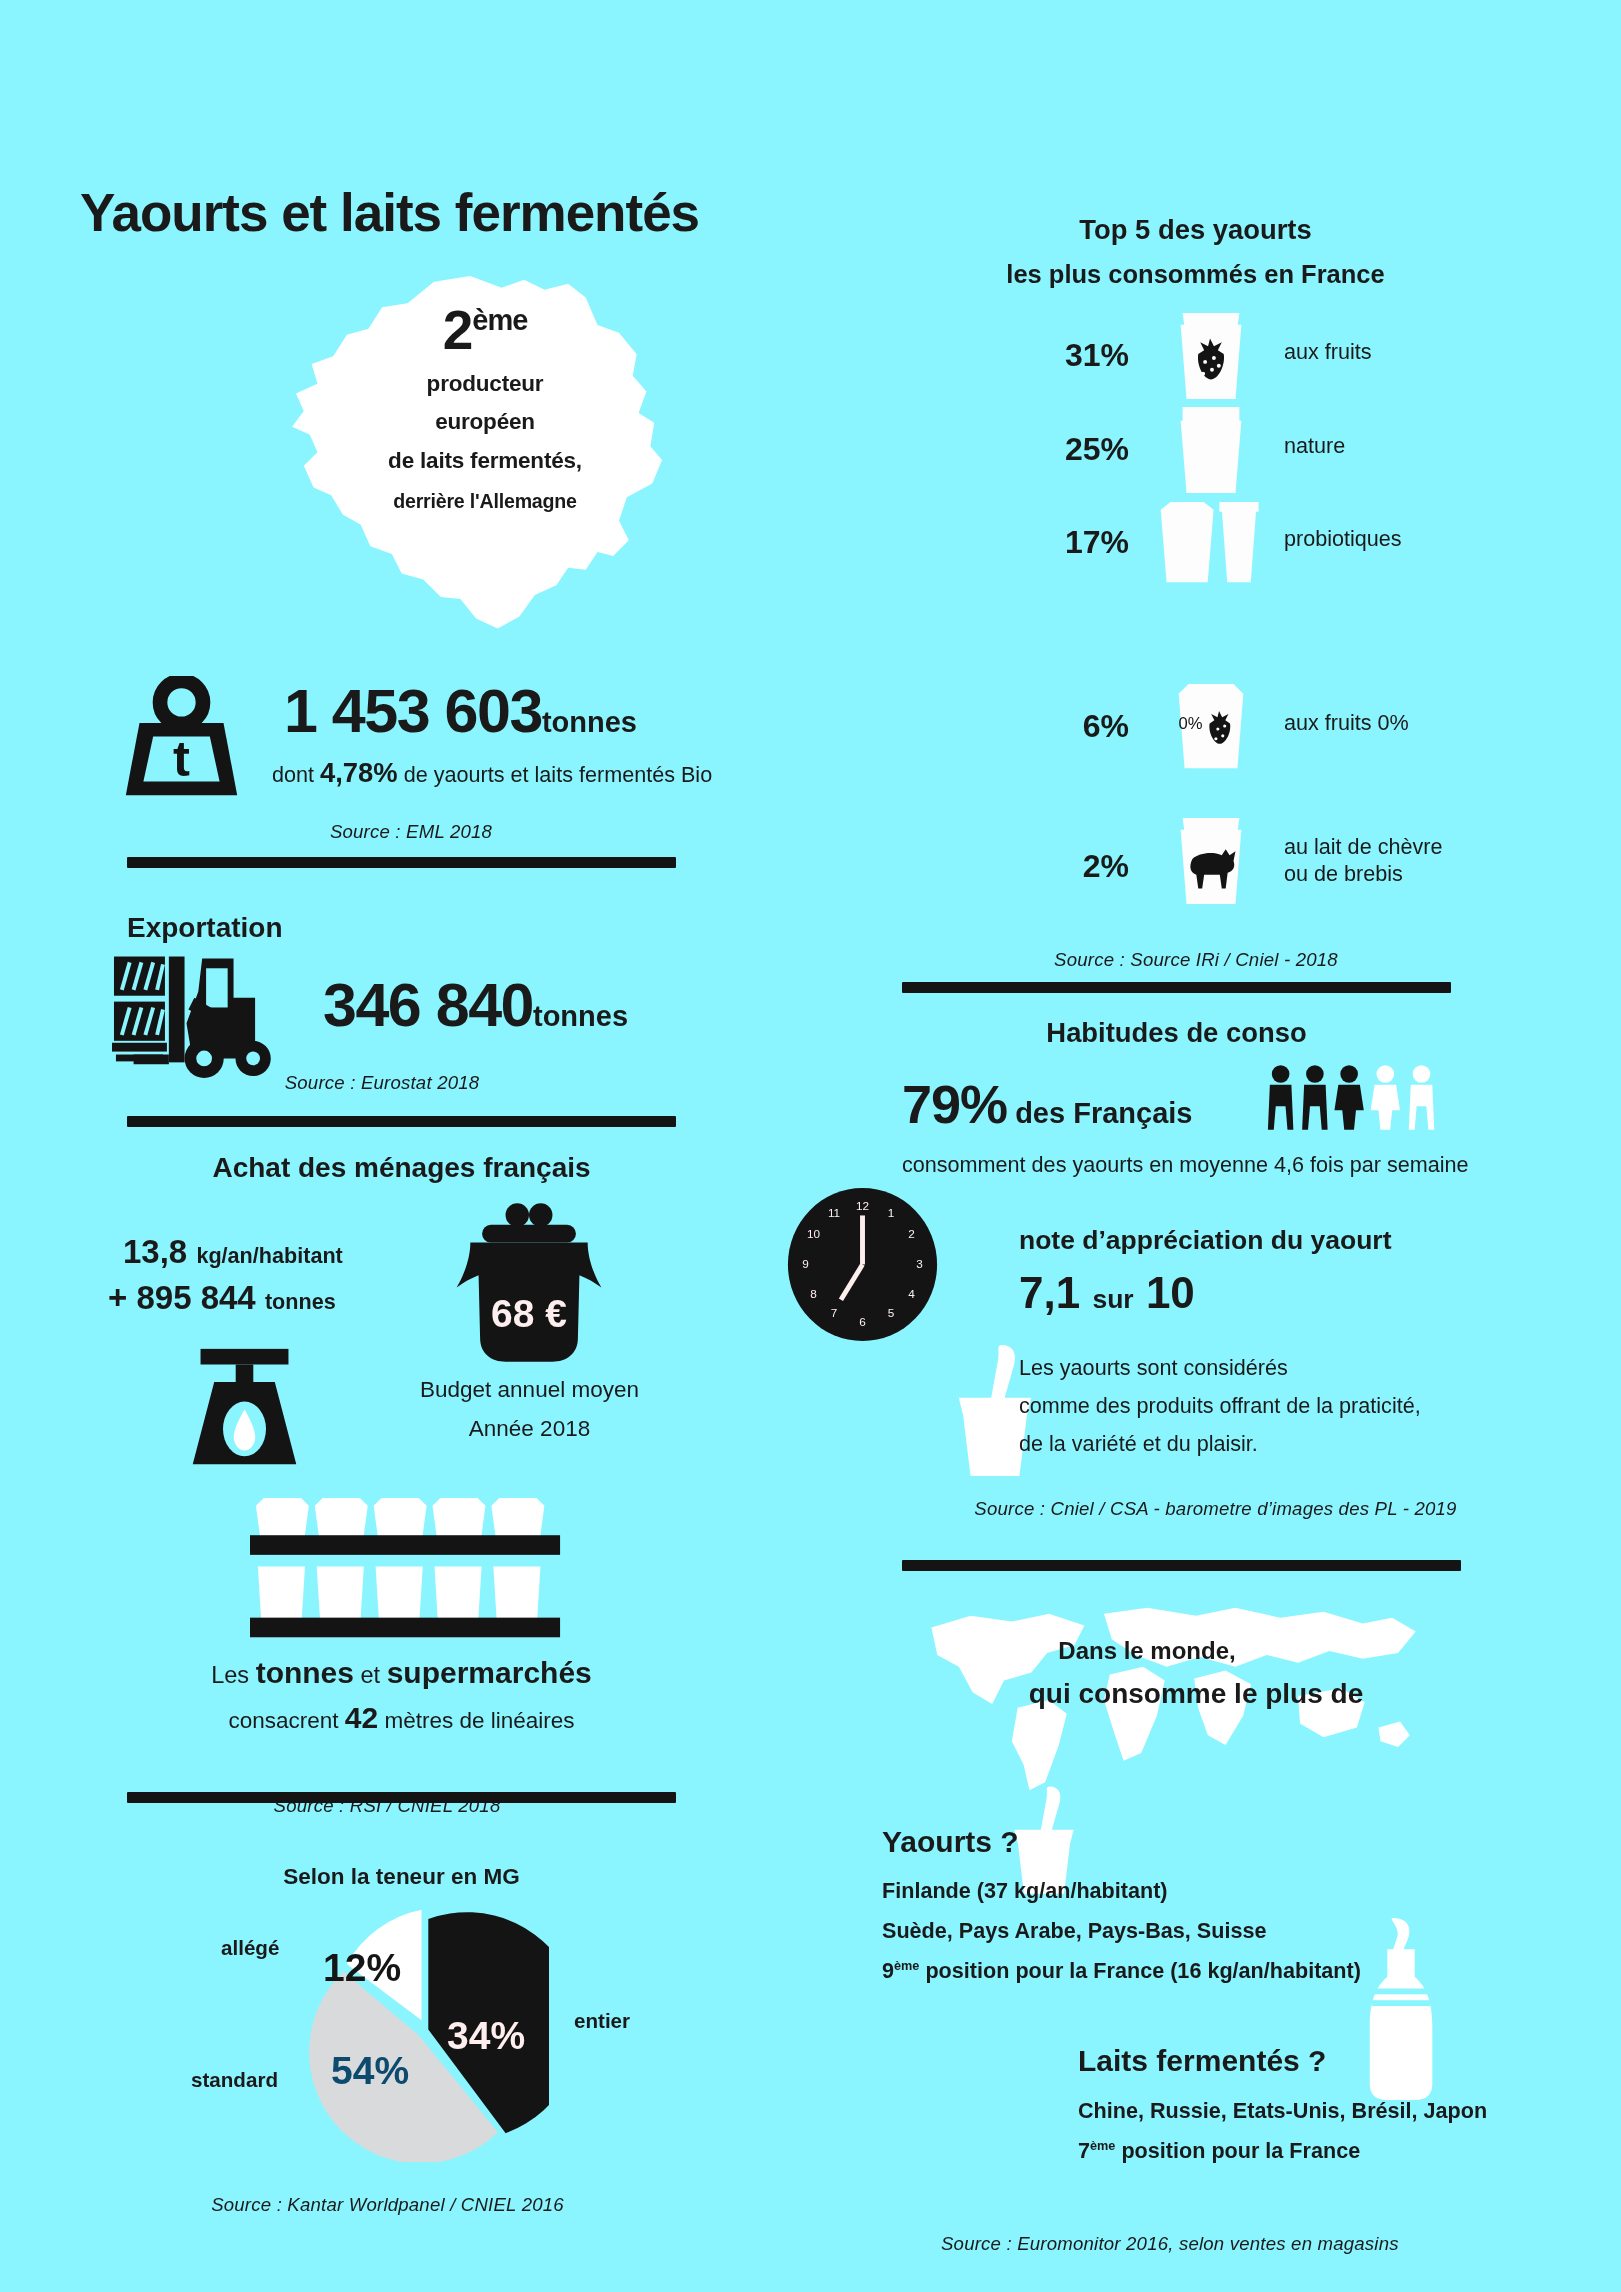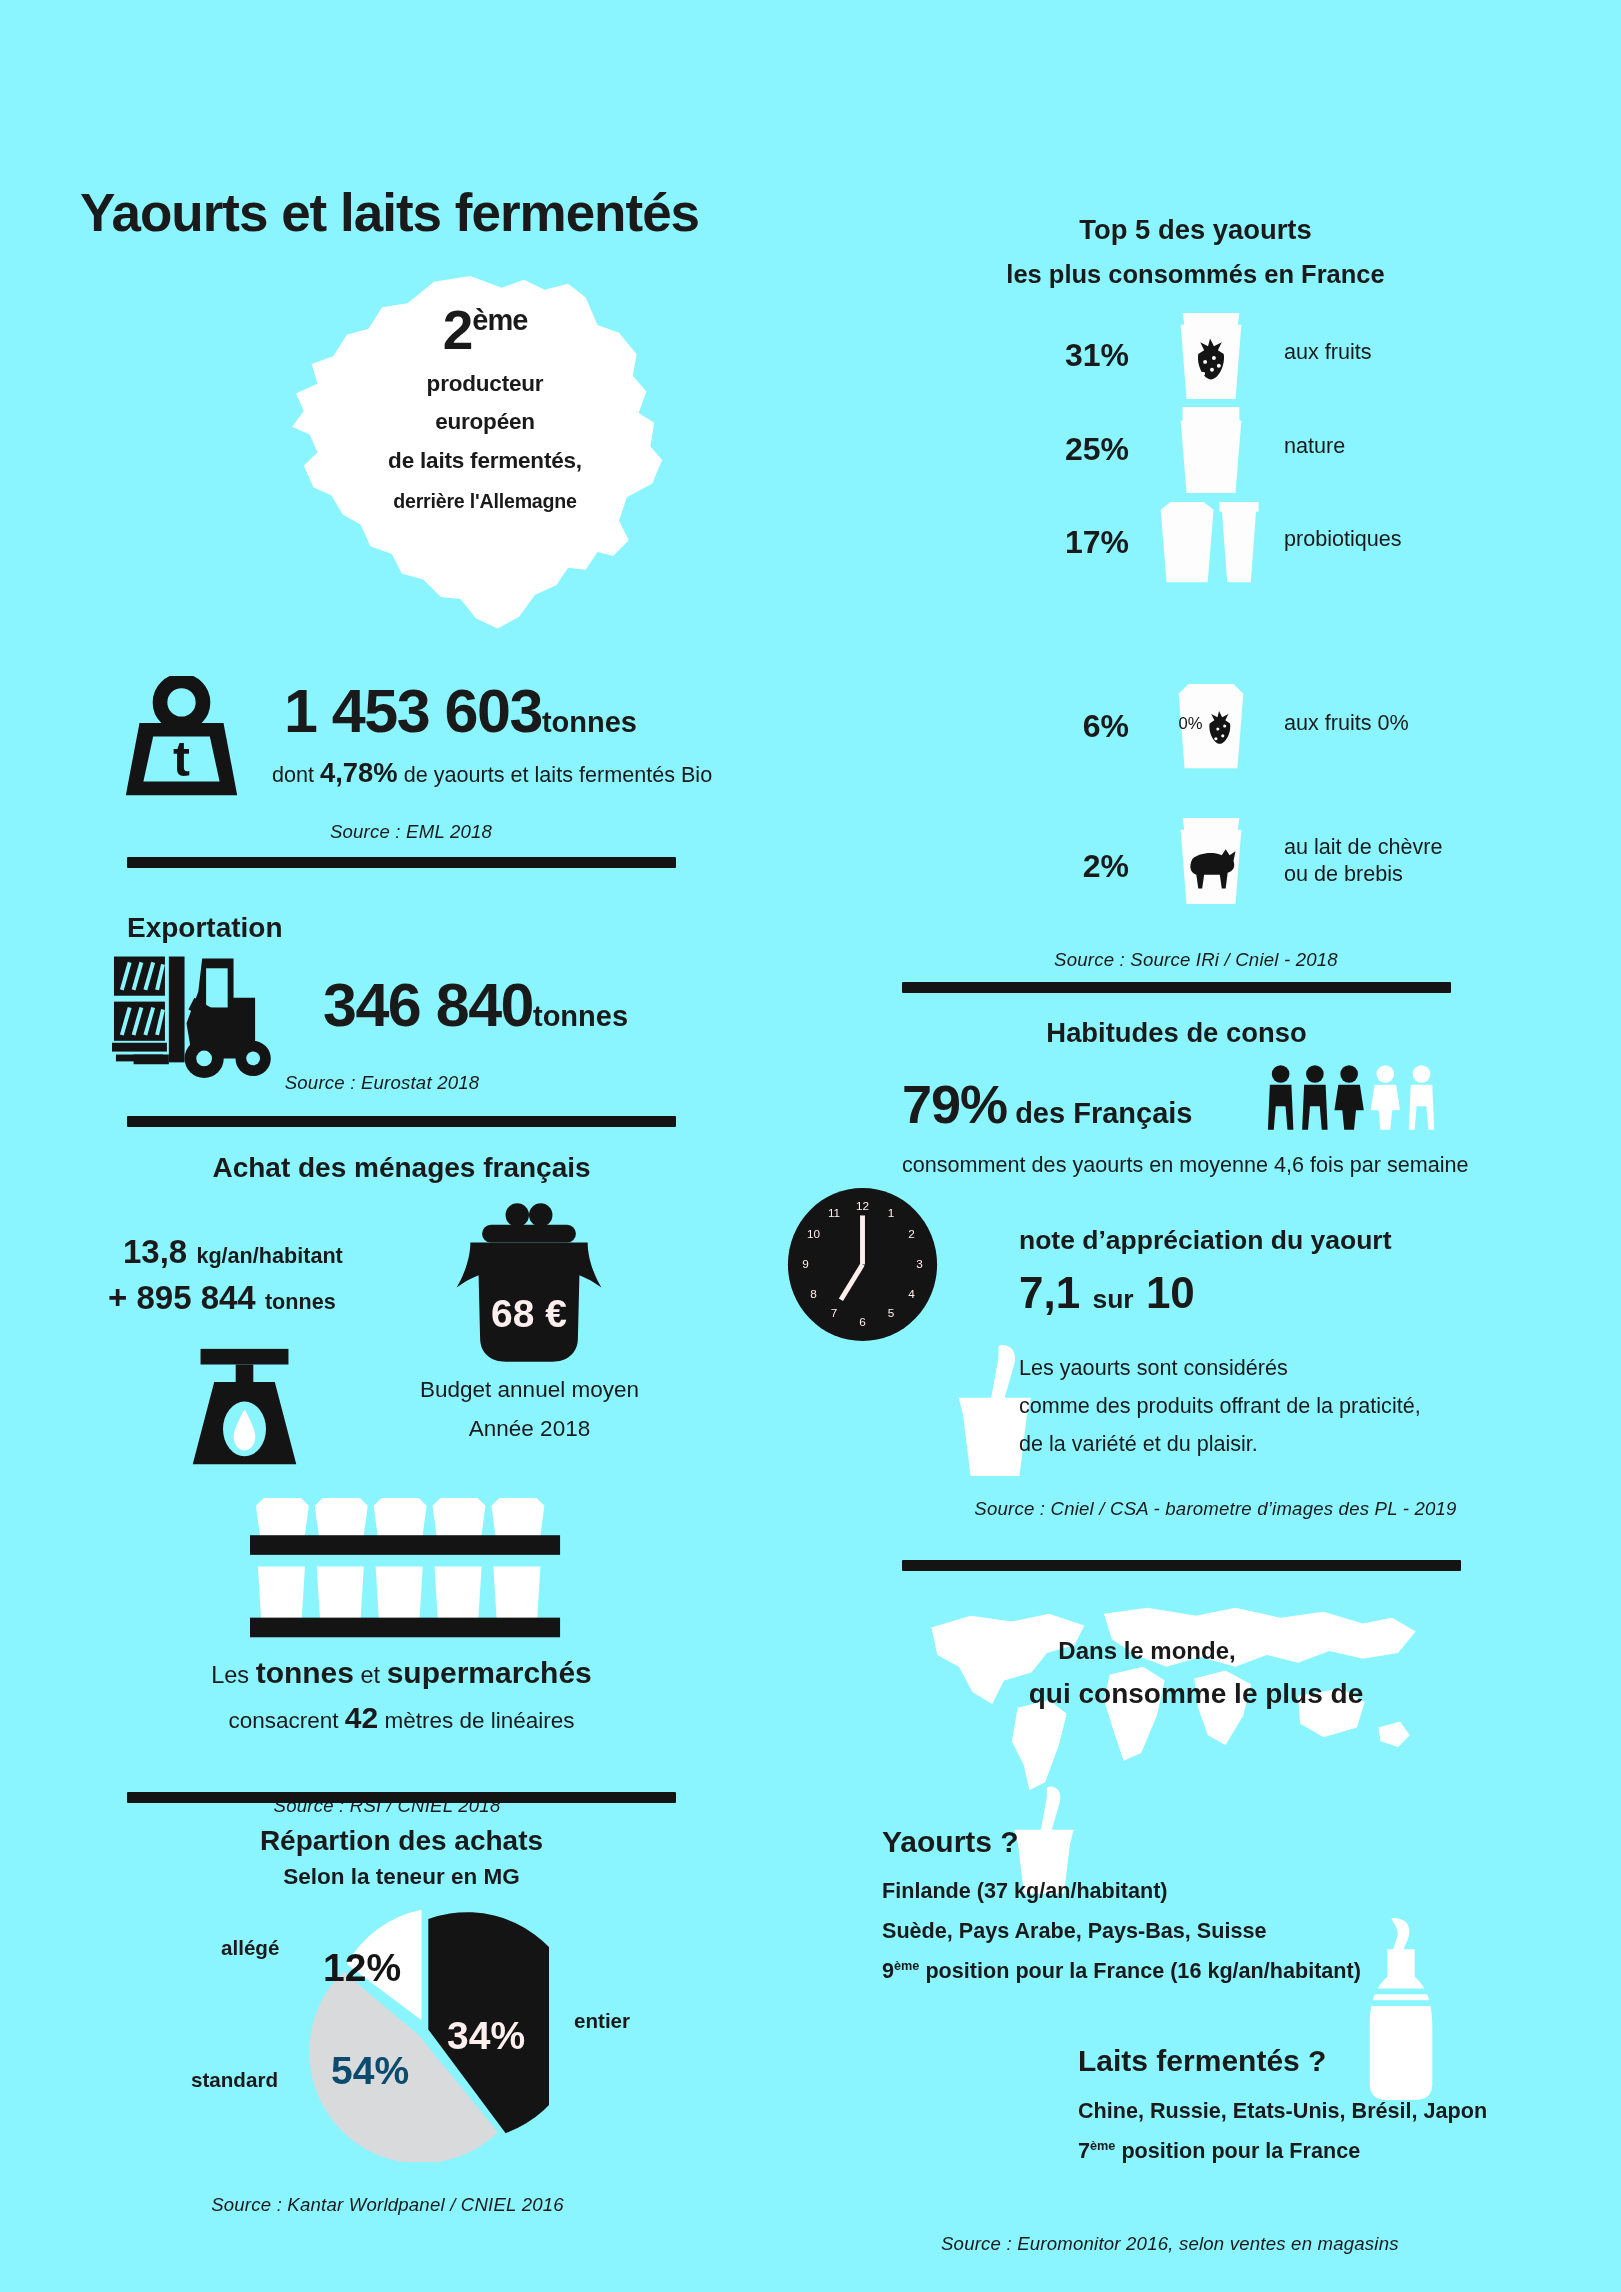--- a/index.html
+++ b/index.html
@@ -239,21 +239,20 @@
         <path d="M188 76 H236 L232 140 H192 Z"></path>
       <path d="M248 76 H296 L292 140 H252 Z"></path>
     </g>
     <rect x="0" y="128" width="316" height="20" fill="#141414"></rect>
   </svg>
   <div class="abs" id="hyper-line"><span>Les </span><span class="big">tonnes</span><span> et </span><span class="big">supermarchés</span></div>
   <div class="abs" id="hyper-line2"><span>consacrent </span><span class="big">42</span><span> mètres de linéaires</span></div>
   <div class="abs src" id="src-rsi">Source : RSI / CNIEL 2018</div>
   <div class="abs rule" id="rule3"></div>
 
-  <div class="abs" id="pie-title">Répartion des achats</div>
   <div class="abs" id="pie-sub">Selon la teneur en MG</div>
   <svg class="abs" id="pie-wrap" width="294" height="284" viewBox="0 0 300 290">
 
     <path d="M158 145 L158 15 A130 130 0 0 1 249 267 Z" fill="#141414"></path>
 
     <path d="M146 151 L240 266 A130 130 0 0 1 58 77 Z" fill="#d9dadb"></path>
 
     <path d="M150 134 L62 68 A130 130 0 0 1 150 4 Z" fill="#ffffff"></path>
   </svg>
   <div class="pie-label" id="lbl-allege">allégé</div>

